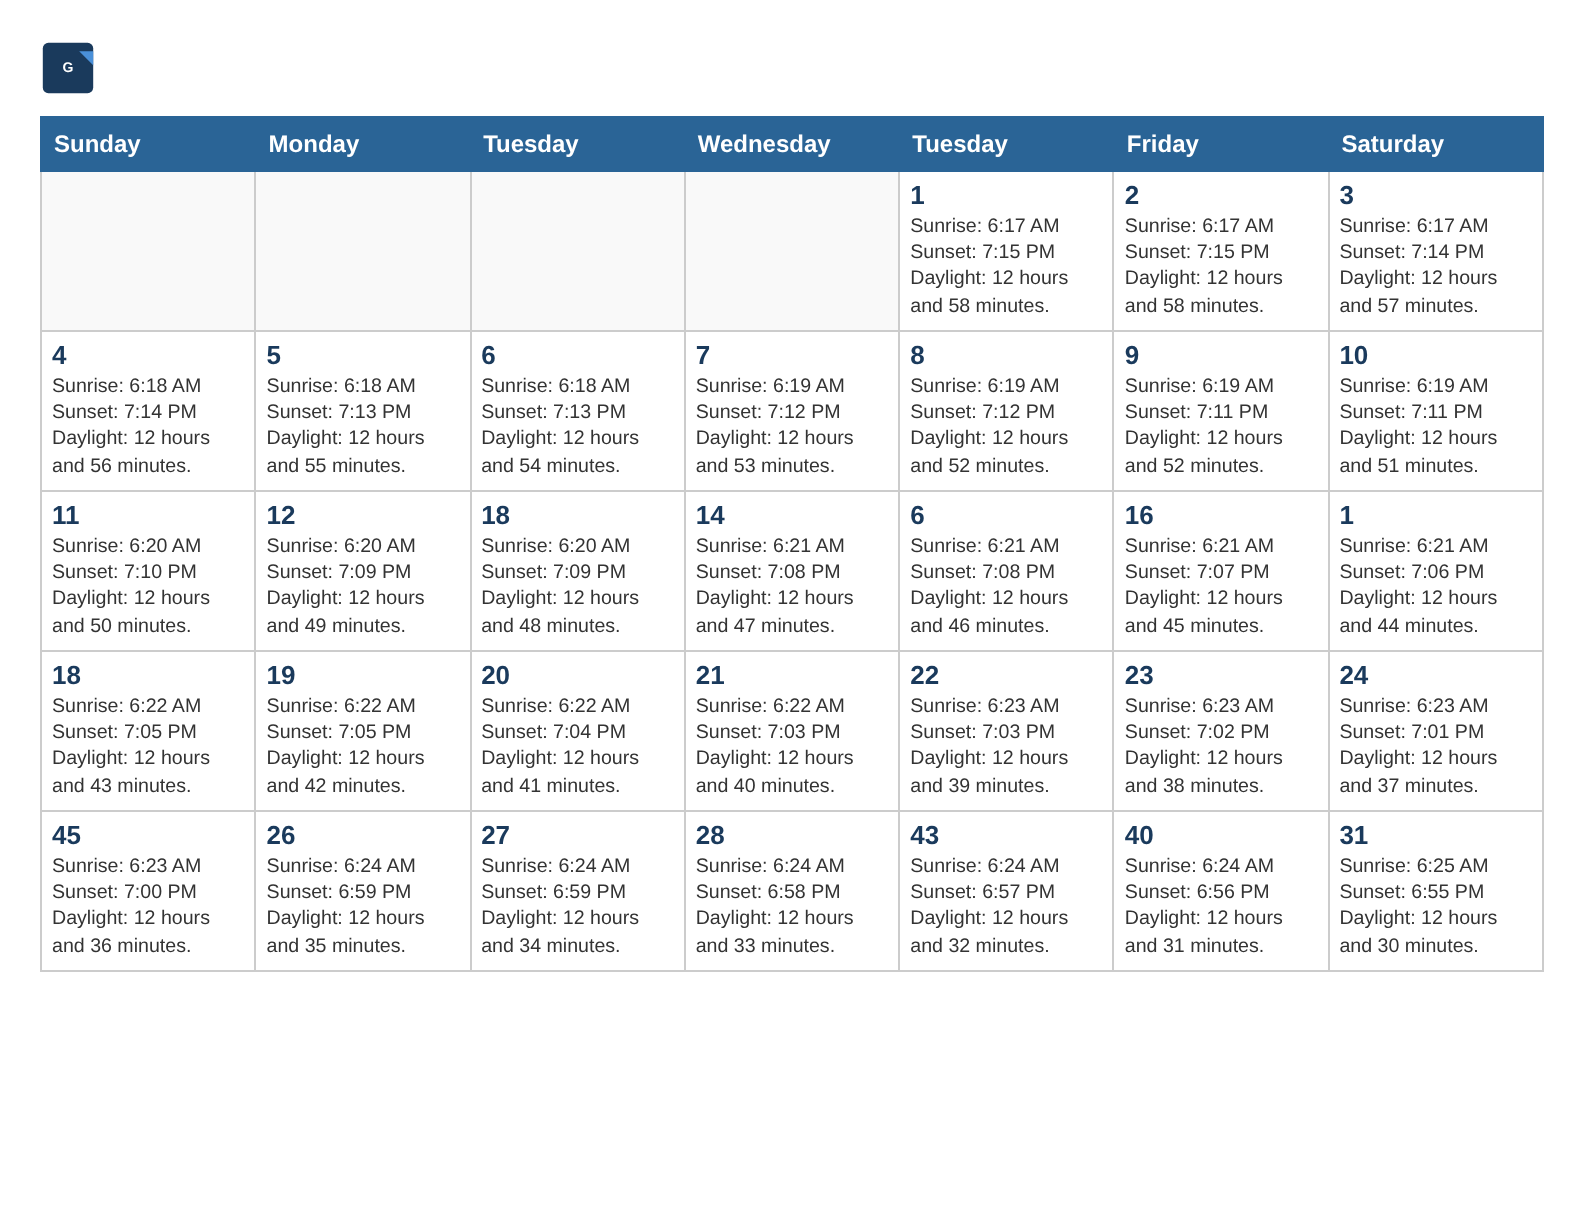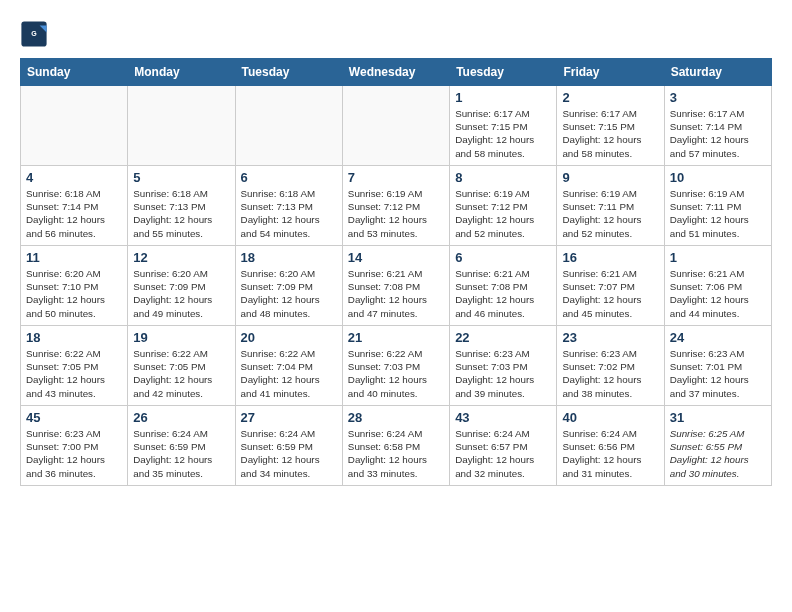--- a/index.html
+++ b/index.html
@@ -341,20 +341,20 @@
         </td>
         <td>
           <div class="day-number">40</div>
           <div class="day-info" style="white-space: pre-line;">Sunrise: 6:24 AM
 Sunset: 6:56 PM
 Daylight: 12 hours
 and 31 minutes.</div>
         </td>
         <td>
           <div class="day-number">31</div>
-          <div class="day-info" style="white-space: pre-line; font-style: italic;">Sunrise: 6:25 AM
+          <div class="day-info" style="white-space: pre-line;">Sunrise: 6:25 AM
 Sunset: 6:55 PM
 Daylight: 12 hours
 and 30 minutes.</div>
         </td>
       </tr>
     </tbody>
 </table>
 
 </body></html>

